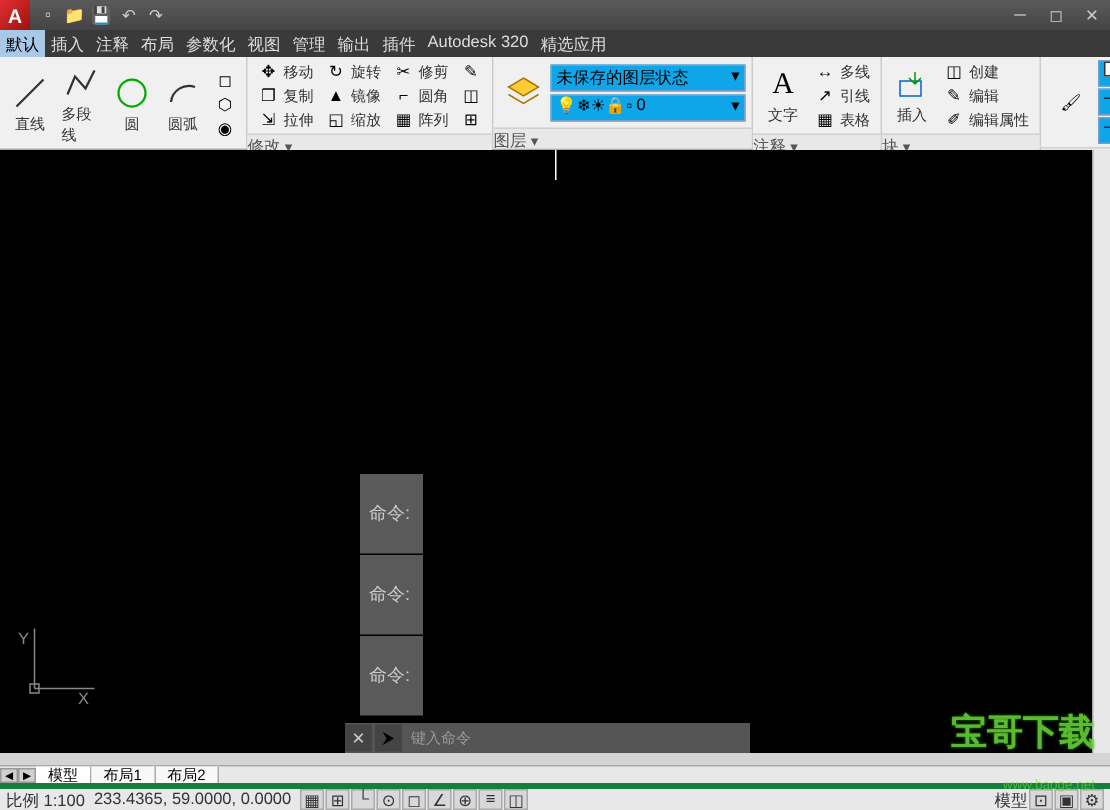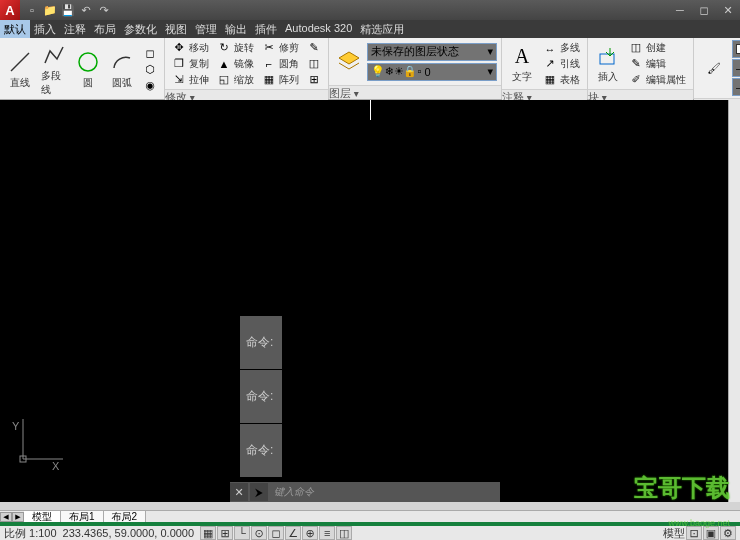--- a/index.html
+++ b/index.html
@@ -18,36 +18,36 @@
 .panel{border-right:1px solid #ccc;display:flex;flex-direction:column;height:100%}
 .panel-body{flex:1;display:flex;align-items:center;padding:2px 4px;gap:2px}
 .panel-label{height:14px;text-align:left;font-size:10px;color:#555;background:#e8e8e8;border-top:1px solid #d0d0d0}
 .big-btn{display:flex;flex-direction:column;align-items:center;gap:1px;padding:2px 3px;cursor:pointer}
 .big-btn .ico{width:26px;height:26px;display:flex;align-items:center;justify-content:center}
 .big-btn .lbl{font-size:10px;color:#333}
 .sm-row{display:flex;flex-direction:column;gap:1px}
 .sm-btn{display:flex;align-items:center;gap:3px;padding:1px 3px;cursor:pointer;height:15px}
 .sm-btn .ico{width:14px;height:14px;display:flex;align-items:center;justify-content:center}
 .sm-btn .lbl{font-size:10px;color:#333;white-space:nowrap}
-.combo{height:18px;background:#737373;border:1px solid #7a9ec8;display:flex;align-items:center;padding:0 3px;font-size:10px}
+.combo{height:18px;background:#0ea5e9;border:1px solid #7a9ec8;display:flex;align-items:flex-start;padding:0 3px;font-size:10px}
 .combo.wide{width:130px}
 .lay-combo{width:115px}
 svg{display:block}
 .drawing-area{position:absolute;top:100px;left:0;right:0;bottom:38px;background:#000}
 .cursor-mark{position:absolute;top:0;left:50%;width:1px;height:20px;background:#fff}
 .ucs{position:absolute;bottom:30px;left:12px;color:#888;font-size:10px}
 .ucs-y{position:absolute;bottom:40px;left:0}
 .ucs-x{position:absolute;bottom:0;left:40px}
 .ucs-axes{position:absolute;bottom:8px;left:6px}
 .cmd-history{position:absolute;bottom:24px;left:240px}
 .cmd-line{background:#5a5a5a;color:#ccc;font-size:12px;padding:18px 6px;margin-bottom:1px;width:42px}
 .cmd-bar{position:absolute;bottom:0;left:230px;right:240px;height:20px;background:#555;display:flex;align-items:center}
 .cmd-x{width:18px;height:18px;background:#444;color:#ccc;display:flex;align-items:center;justify-content:center;margin-right:2px}
 .cmd-icon{width:18px;height:18px;background:#444;display:flex;align-items:center;justify-content:center;margin-right:6px}
-.cmd-input{flex:1;color:#999;font-size:10px;font-style:italic}
+.cmd-input{flex:1;color:#999;font-size:10px;}
 .scroll-h{position:absolute;bottom:18px;left:0;right:0;height:12px;background:#e8e8e8;border-top:1px solid #aaa;display:flex;align-items:center}
 .scroll-btn{width:12px;height:10px;background:#d0d0d0;border:1px solid #999;display:flex;align-items:center;justify-content:center;font-size:7px}
 .tab{padding:0 8px;height:12px;background:#f8f8f8;border-right:1px solid #aaa;font-size:10px;display:flex;align-items:center}
 .tab.active{background:#fff}
 .statusbar{position:absolute;bottom:0;left:0;right:0;height:18px;background:#e8e8e8;border-top:4px solid #15803d;display:flex;align-items:center;padding:0 4px;gap:6px;font-size:10px;color:#333}
 .sb-sect{display:flex;align-items:center;gap:1px}
 .sb-btn{width:16px;height:14px;background:#d8d8d8;border:1px solid #aaa;display:flex;align-items:center;justify-content:center}
 .sb-right{margin-left:auto;display:flex;gap:1px;align-items:center}
 .watermark{position:absolute;bottom:36px;right:10px;color:#6bdb3a;font-size:24px;font-weight:bold;opacity:0.85;text-shadow:0 0 2px #3a0}
 .watermark-sub{position:absolute;bottom:12px;right:10px;color:#6bdb3a;font-size:9px;opacity:0.6}

